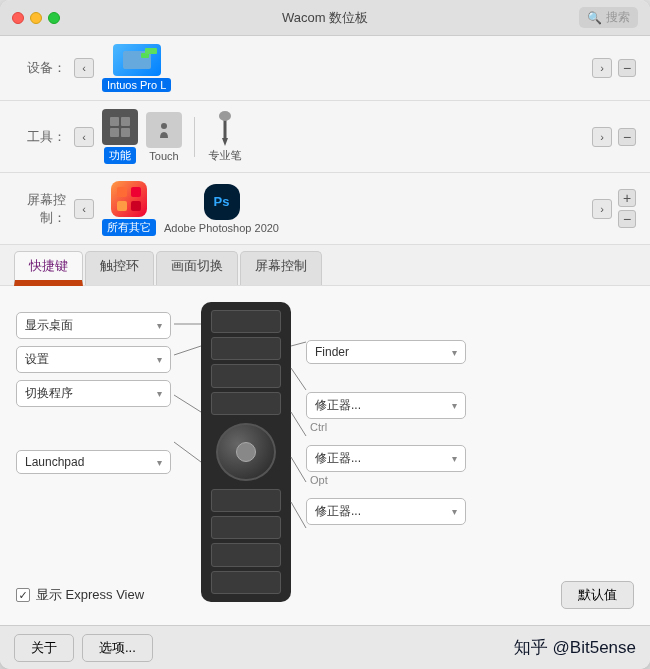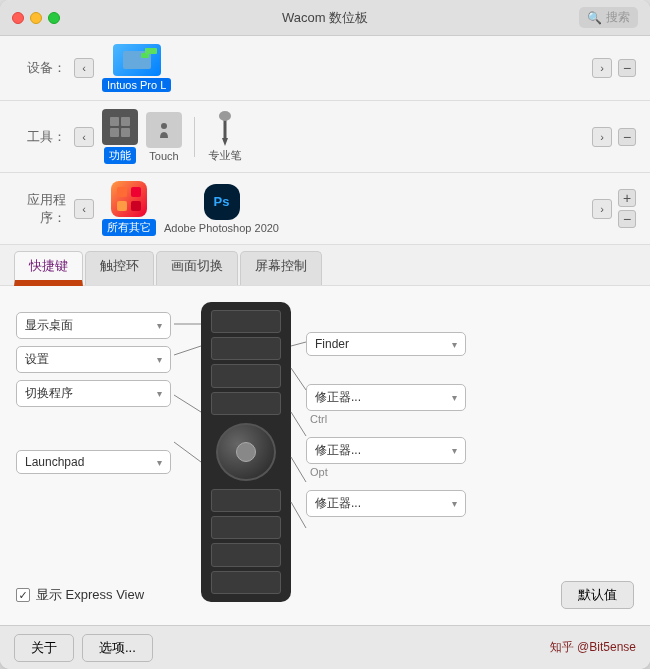--- a/index.html
+++ b/index.html
@@ -391,21 +391,21 @@
       width: 20px;
       height: 20px;
       border-radius: 50%;
       background: #888;
       border: 1px solid #aaa;
     }
 
     .right-controls {
       position: absolute;
       left: 290px;
-      top: 10px;
+      top: 18px;
       display: flex;
       flex-direction: column;
       gap: 6px;
       width: 200px;
     }
 
     .right-row {
       display: flex;
       flex-direction: column;
       gap: 2px;
@@ -476,22 +476,22 @@
     .footer-btn {
       padding: 4px 16px;
       border: 1px solid #bbb;
       border-radius: 5px;
       background: #e8e8e8;
       cursor: pointer;
       font-size: 13px;
     }
     .footer-watermark {
       margin-left: auto;
-      font-size: 12px;
-      color: #7f1d1d;
+      font-size: 17px;
+      color: #0f172a;
     }
 
     
     svg.connectors {
       position: absolute;
       top: 0;
       left: 0;
       width: 100%;
       height: 100%;
       pointer-events: none;
@@ -577,21 +577,21 @@
           <div class="tool-label-pen">专业笔</div>
         </div>
       </div>
       <div class="row-nav-btn">›</div>
       <div class="row-action-btns">
         <div class="row-action-btn">−</div>
       </div>
     </div>
 
     <div class="row-section">
-      <div class="row-label">应用程序：</div>
+      <div class="row-label">屏幕控制：</div>
       <div class="row-nav-btn">‹</div>
       <div class="row-items">
         <div class="app-item">
           <div class="app-icon-all">
             <svg width="28" height="28" viewBox="0 0 28 28">
               <rect x="2" y="2" width="10" height="10" rx="2" fill="#ff6b35"></rect>
               <rect x="16" y="2" width="10" height="10" rx="2" fill="#e03"></rect>
               <rect x="2" y="16" width="10" height="10" rx="2" fill="#ff9a44"></rect>
               <rect x="16" y="16" width="10" height="10" rx="2" fill="#cc0022"></rect>
             </svg>

